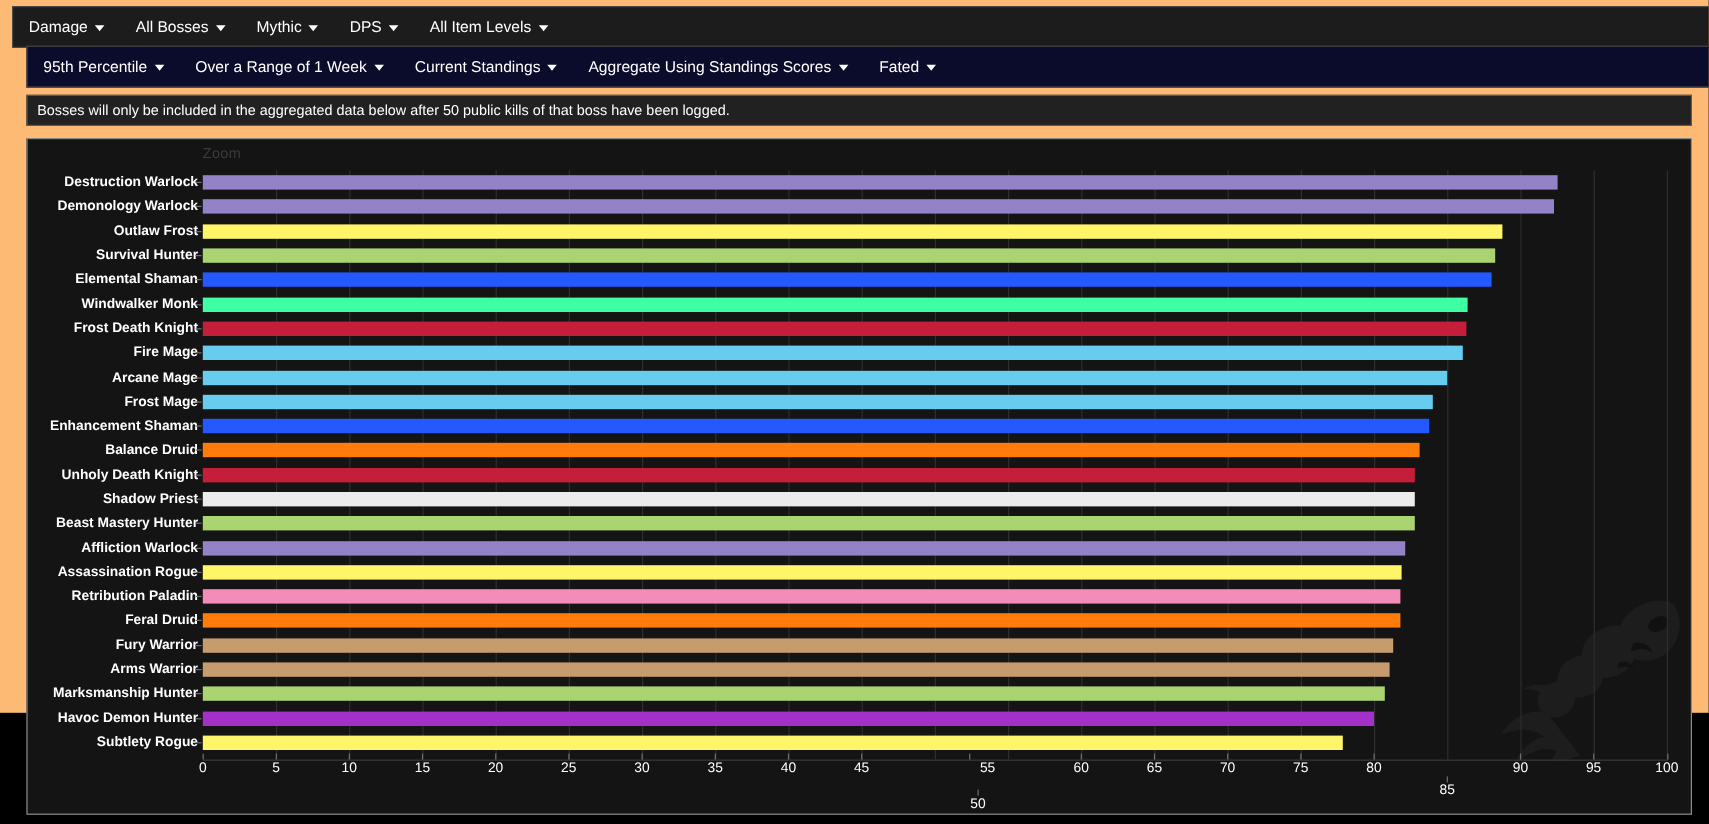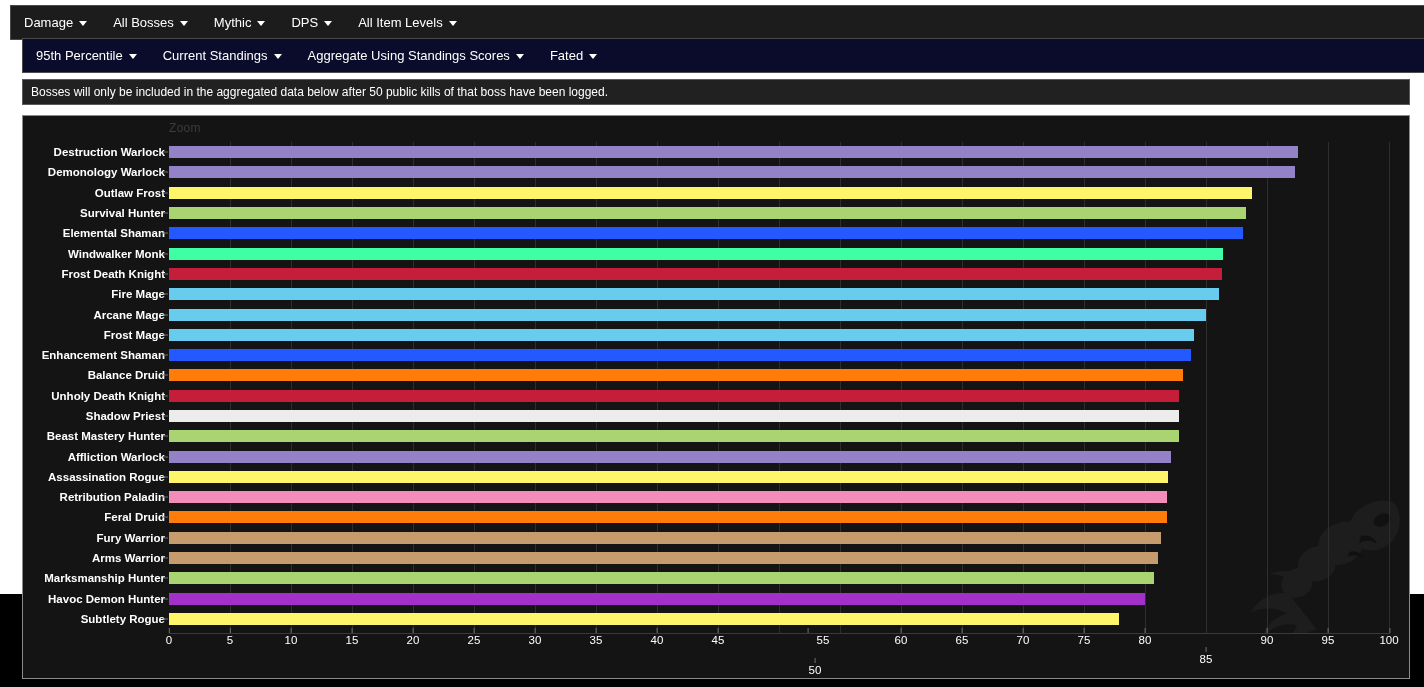--- a/index.html
+++ b/index.html
@@ -2,21 +2,21 @@
 <html><head>
 <meta charset="utf-8">
 <style>
   * { box-sizing: border-box; margin: 0; padding: 0; }
   html, body {
     width: 1424px; height: 687px;
     background: #000000;
     font-family: "Liberation Sans", sans-serif;
     overflow: hidden;
   }
-  #root { position: relative; width: 1424px; height: 594px; background:#ffffff; }
+  #root { position: relative; width: 1424px; height: 594px; background:#fdba74; }
 
   
   .toolbar {
     position: absolute;
     display: flex;
     align-items: center;
     height: 35px;
     border: 1px solid #3a3a3a;
   }
   .toolbar-primary {
@@ -201,20 +201,24 @@
       </div>
       <div class="tb-item">
         <span>All Item Levels</span>
         <span class="caret"></span>
       </div>
     </div>
 
   <div class="toolbar toolbar-secondary" id="tb2">
       <div class="tb-item">
         <span>95th Percentile</span>
+        <span class="caret"></span>
+      </div>
+      <div class="tb-item">
+        <span>Over a Range of 1 Week</span>
         <span class="caret"></span>
       </div>
       <div class="tb-item">
         <span>Current Standings</span>
         <span class="caret"></span>
       </div>
       <div class="tb-item">
         <span>Aggregate Using Standings Scores</span>
         <span class="caret"></span>
       </div>

